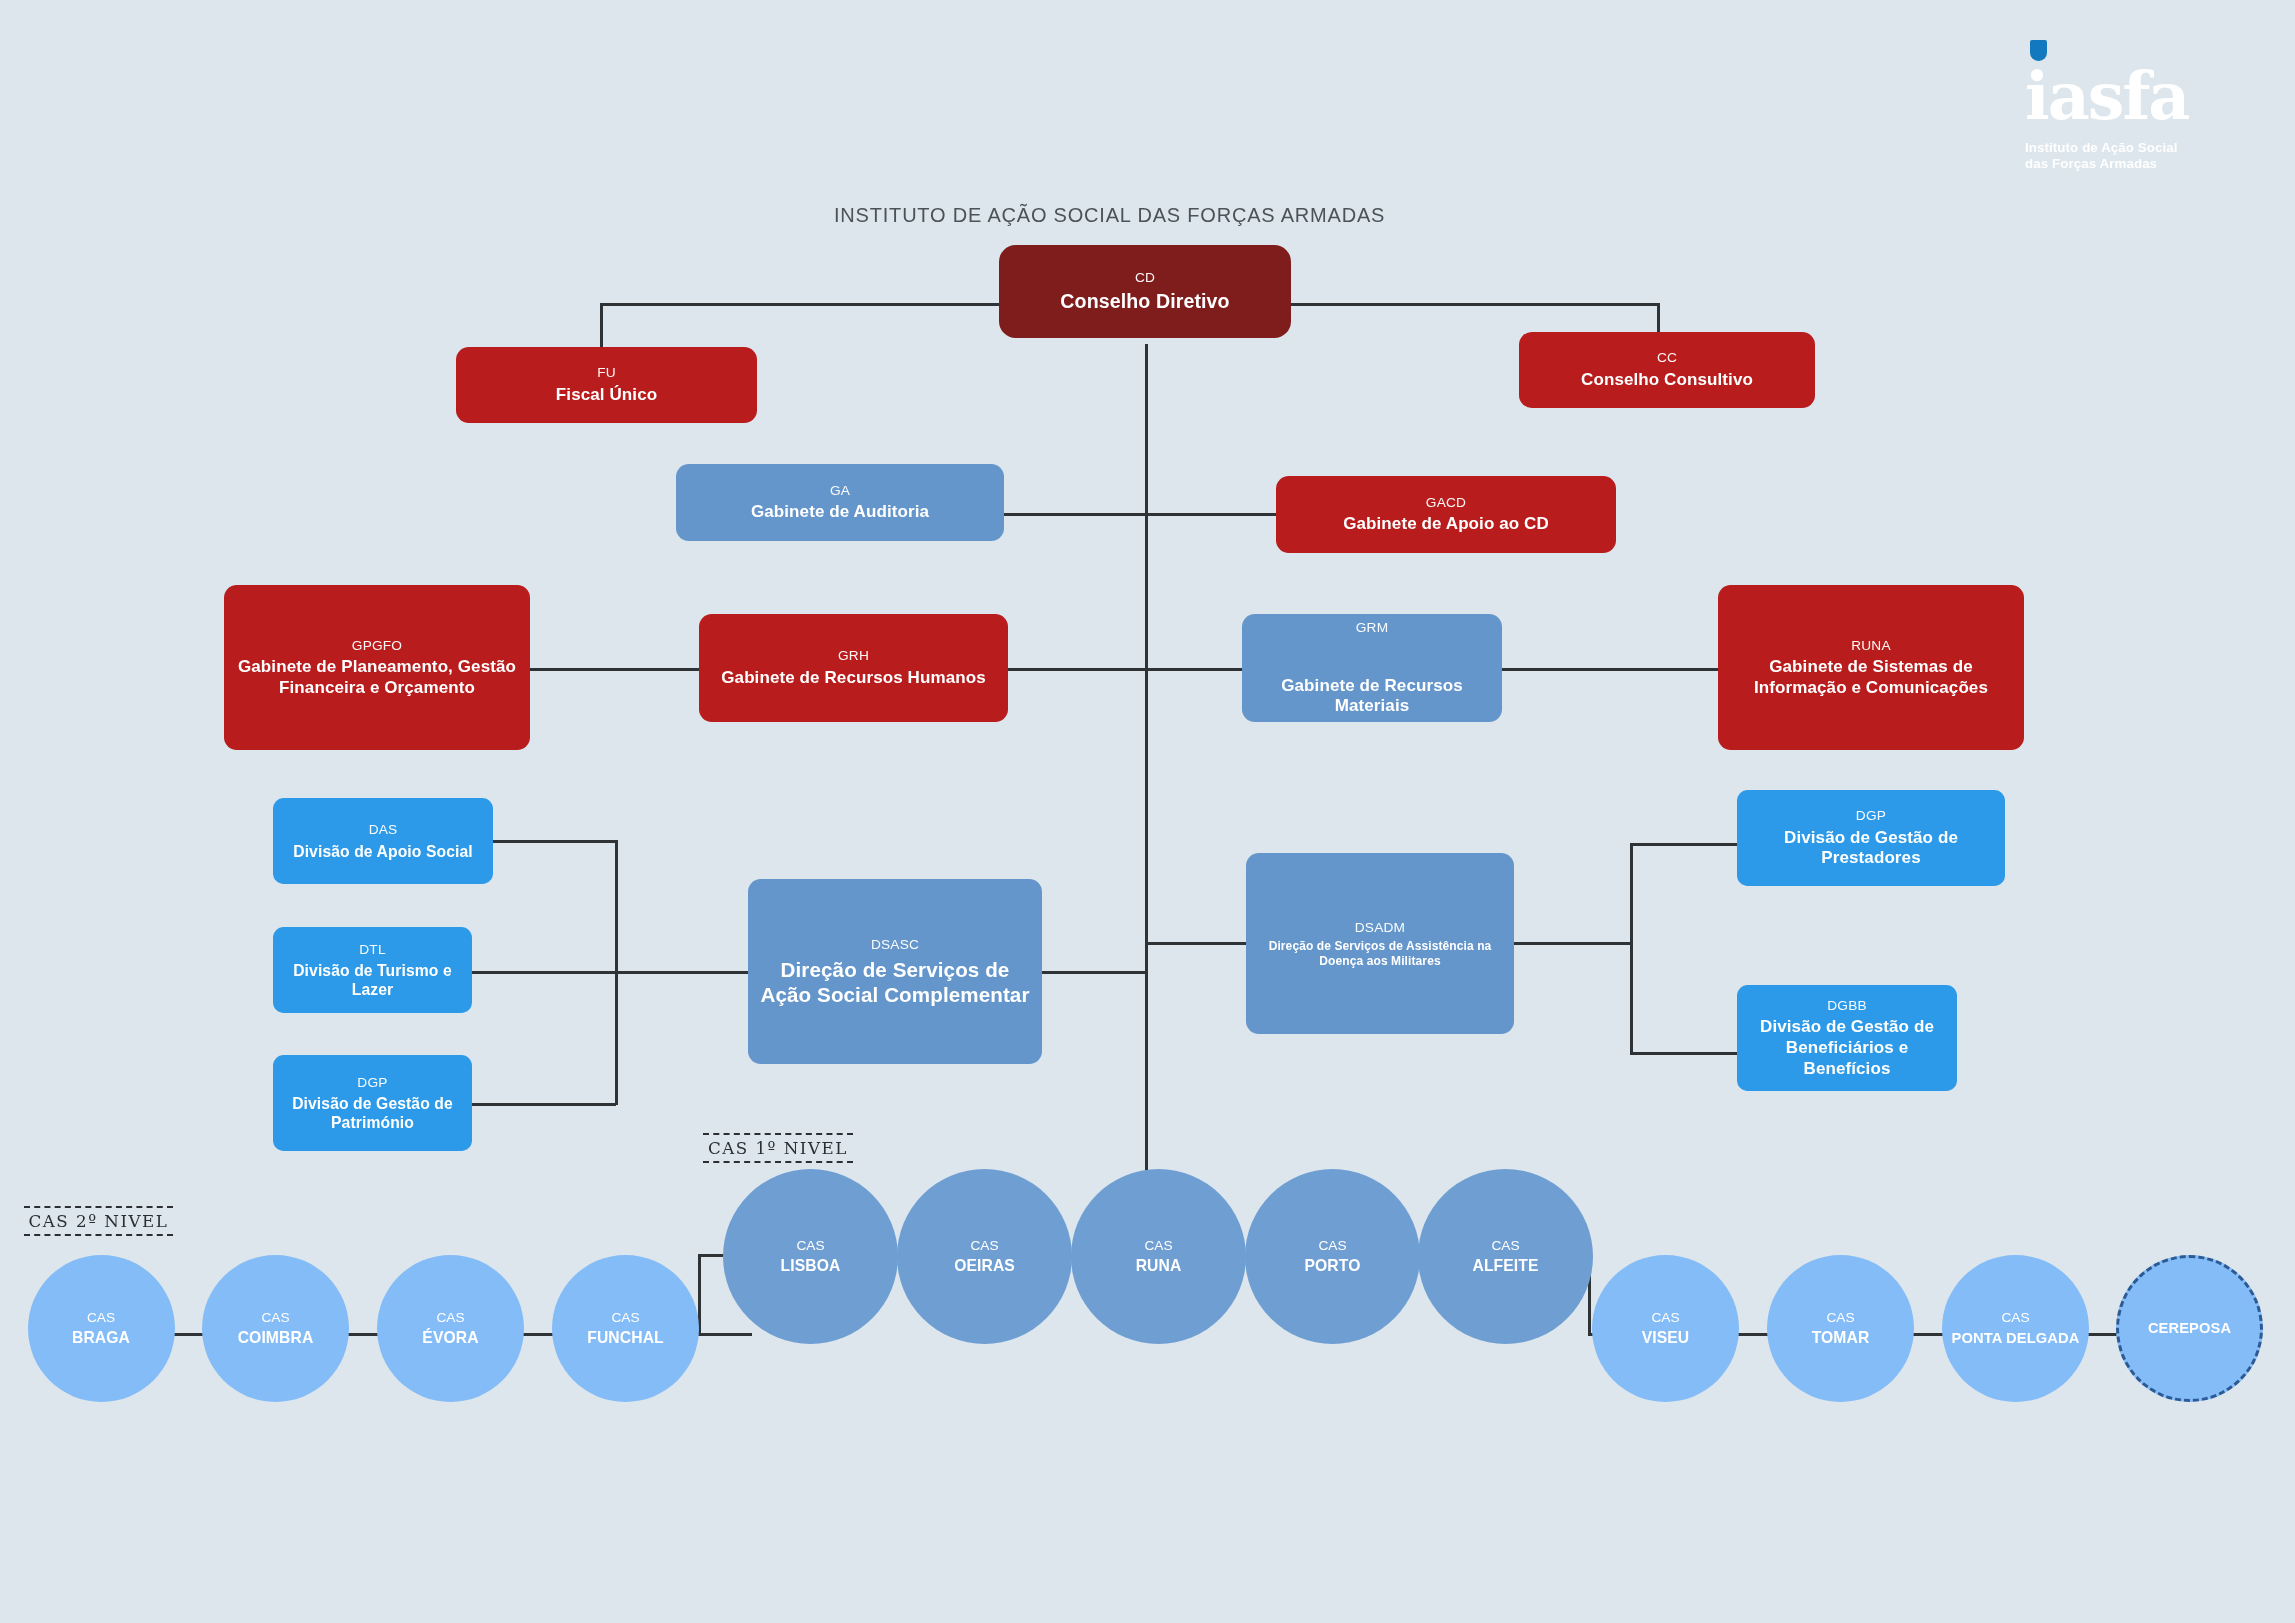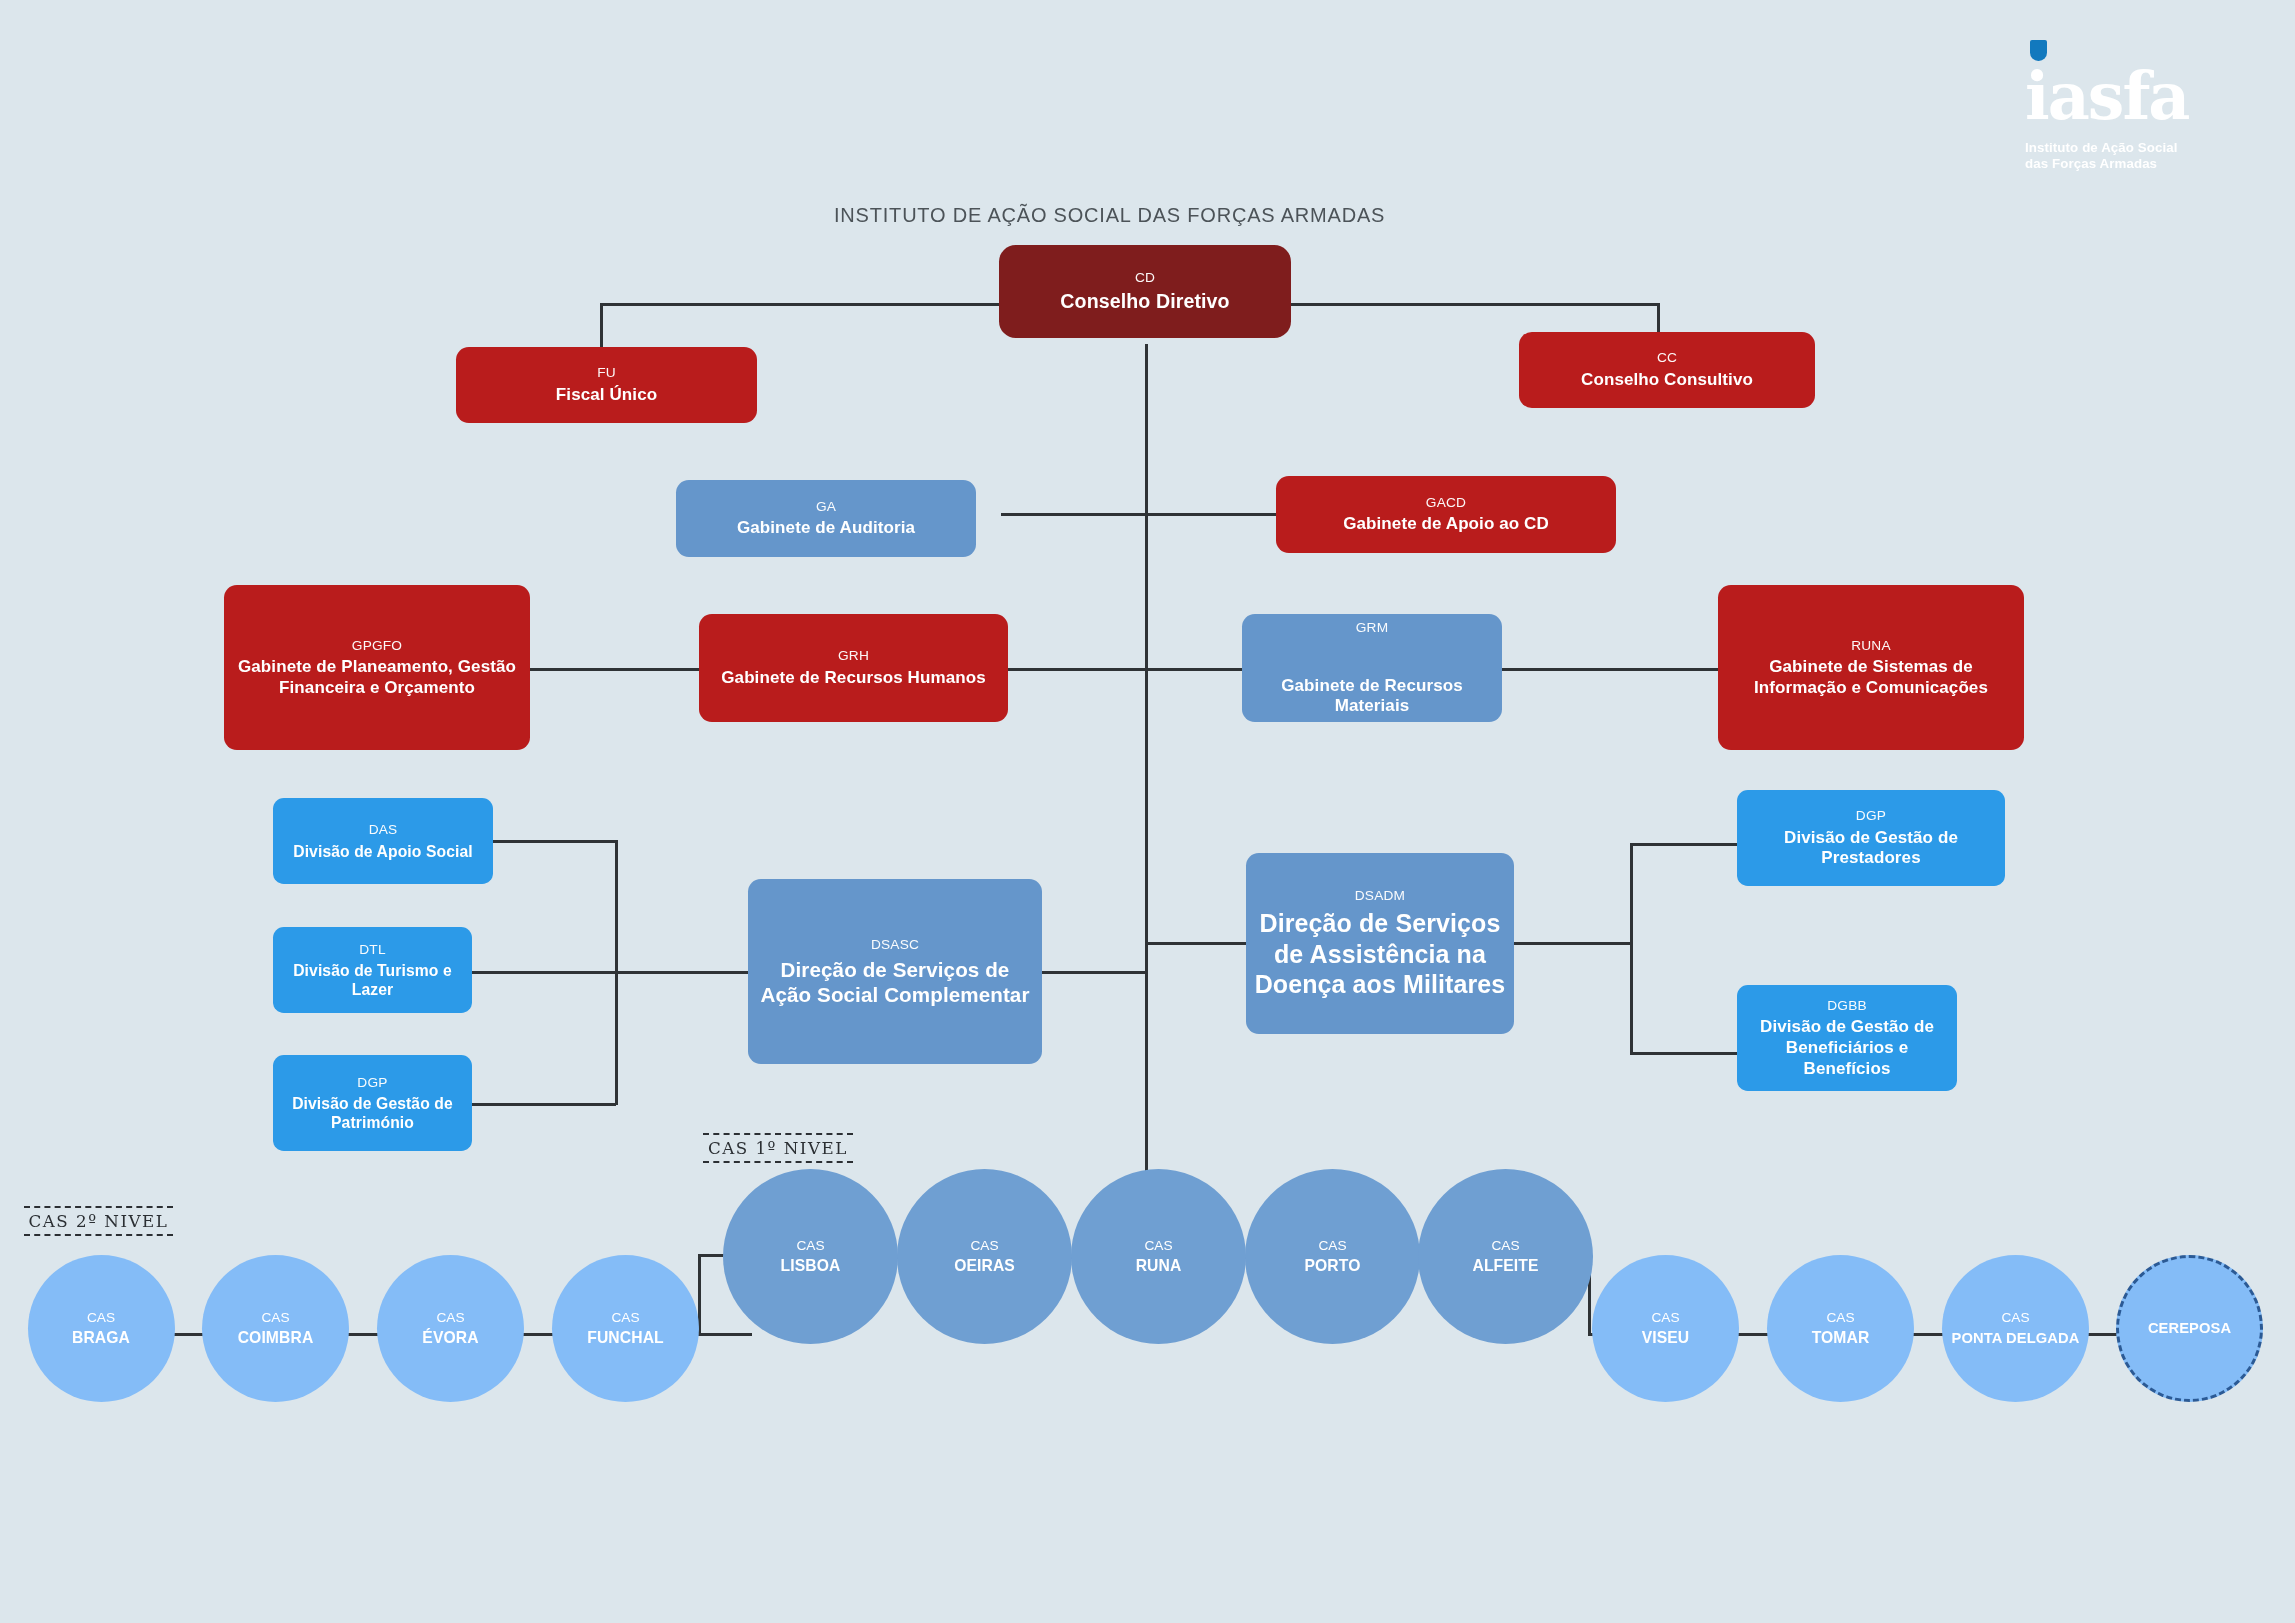--- a/index.html
+++ b/index.html
@@ -223,21 +223,21 @@
   <div class="node n-light" style="left:456px; top:347px; width:301px; height:76px;">
     <div class="abbr">FU</div>
     <div class="nm">Fiscal Único</div>
   </div>
 
   <div class="node n-light" style="left:1519px; top:332px; width:296px; height:76px;">
     <div class="abbr">CC</div>
     <div class="nm">Conselho Consultivo</div>
   </div>
 
-  <div class="node n-mid" style="left:676px; top:480px; width:300px; height:77px;">
+  <div class="node n-mid" style="left:676px; top:464px; width:328px; height:77px;">
     <div class="abbr">GA</div>
     <div class="nm">Gabinete de Auditoria</div>
   </div>
 
   <div class="node n-light" style="left:1276px; top:476px; width:340px; height:77px;">
     <div class="abbr">GACD</div>
     <div class="nm">Gabinete de Apoio ao CD</div>
   </div>
 
   <div class="node n-light" style="left:224px; top:585px; width:306px; height:165px;">
@@ -275,21 +275,21 @@
     <div class="nm" style="font-size:15.7px;">Divisão de Gestão de Património</div>
   </div>
 
   <div class="node n-mid" style="left:748px; top:879px; width:294px; height:185px;">
     <div class="abbr">DSASC</div>
     <div class="nm" style="font-size:20.6px;">Direção de Serviços de Ação Social Complementar</div>
   </div>
 
   <div class="node n-mid" style="left:1246px; top:853px; width:268px; height:181px;">
     <div class="abbr">DSADM</div>
-    <div class="nm" style="font-size:25px;">Direção de Serviços de Assistência na Doença aos Militares</div>
+    <div class="nm" style="font-size:12px;">Direção de Serviços de Assistência na Doença aos Militares</div>
   </div>
 
   <div class="node n-strong" style="left:1737px; top:790px; width:268px; height:96px;">
     <div class="abbr">DGP</div>
     <div class="nm">Divisão de Gestão de Prestadores</div>
   </div>
 
   <div class="node n-strong" style="left:1737px; top:985px; width:220px; height:106px;">
     <div class="abbr">DGBB</div>
     <div class="nm">Divisão de Gestão de Beneficiários e Benefícios</div>

